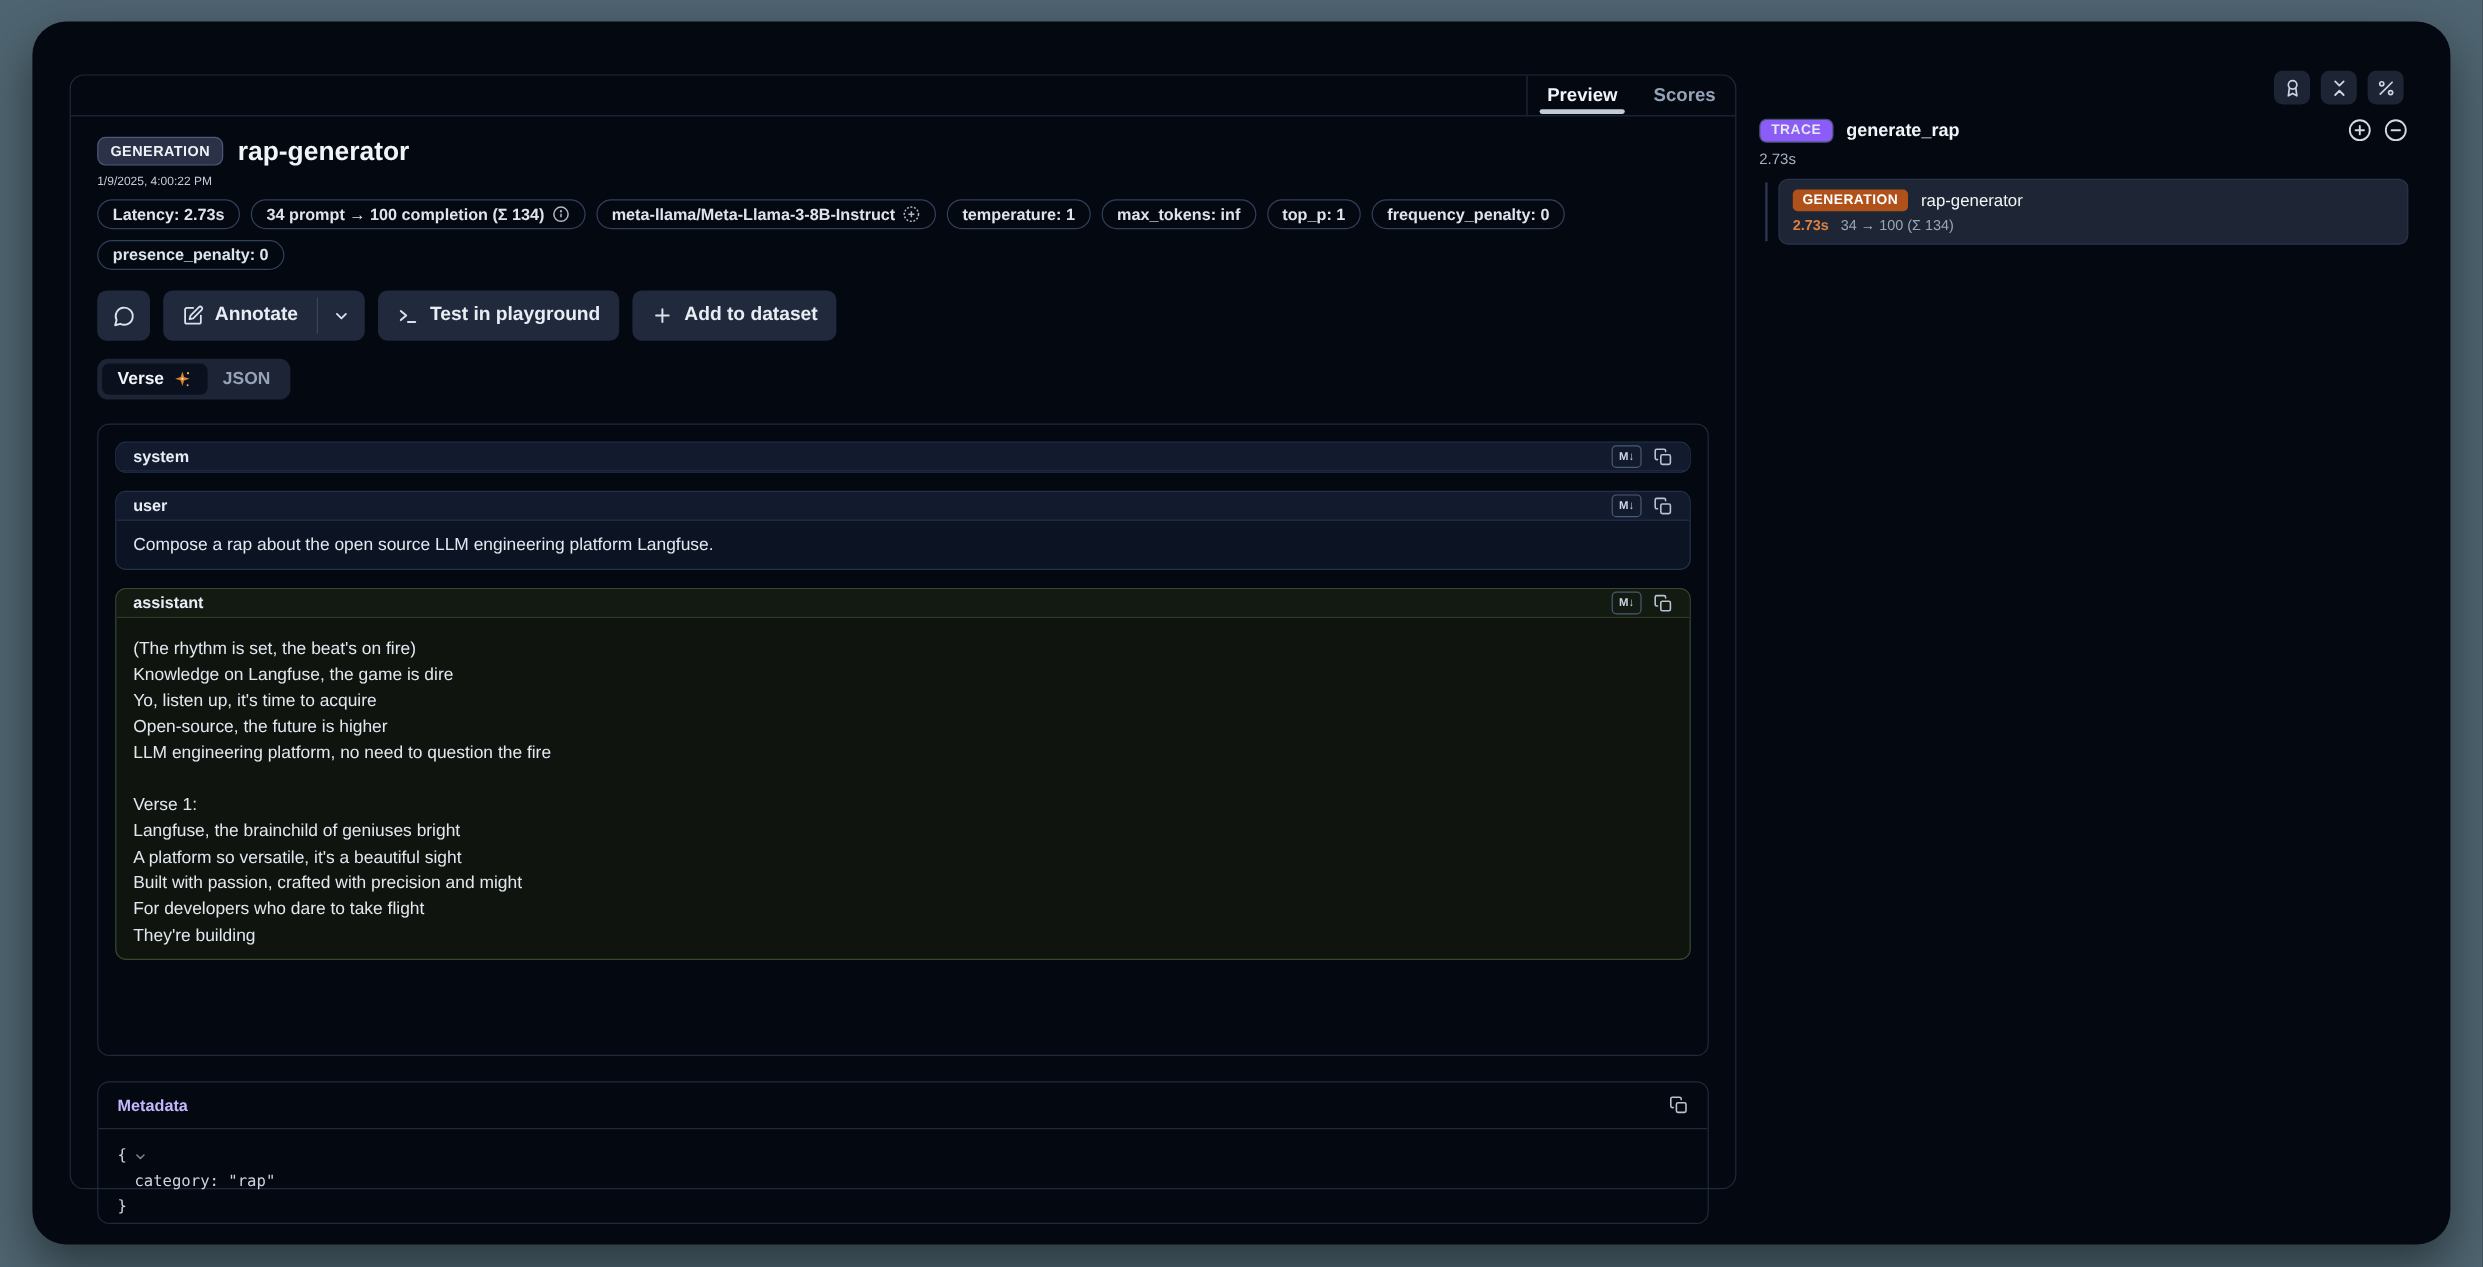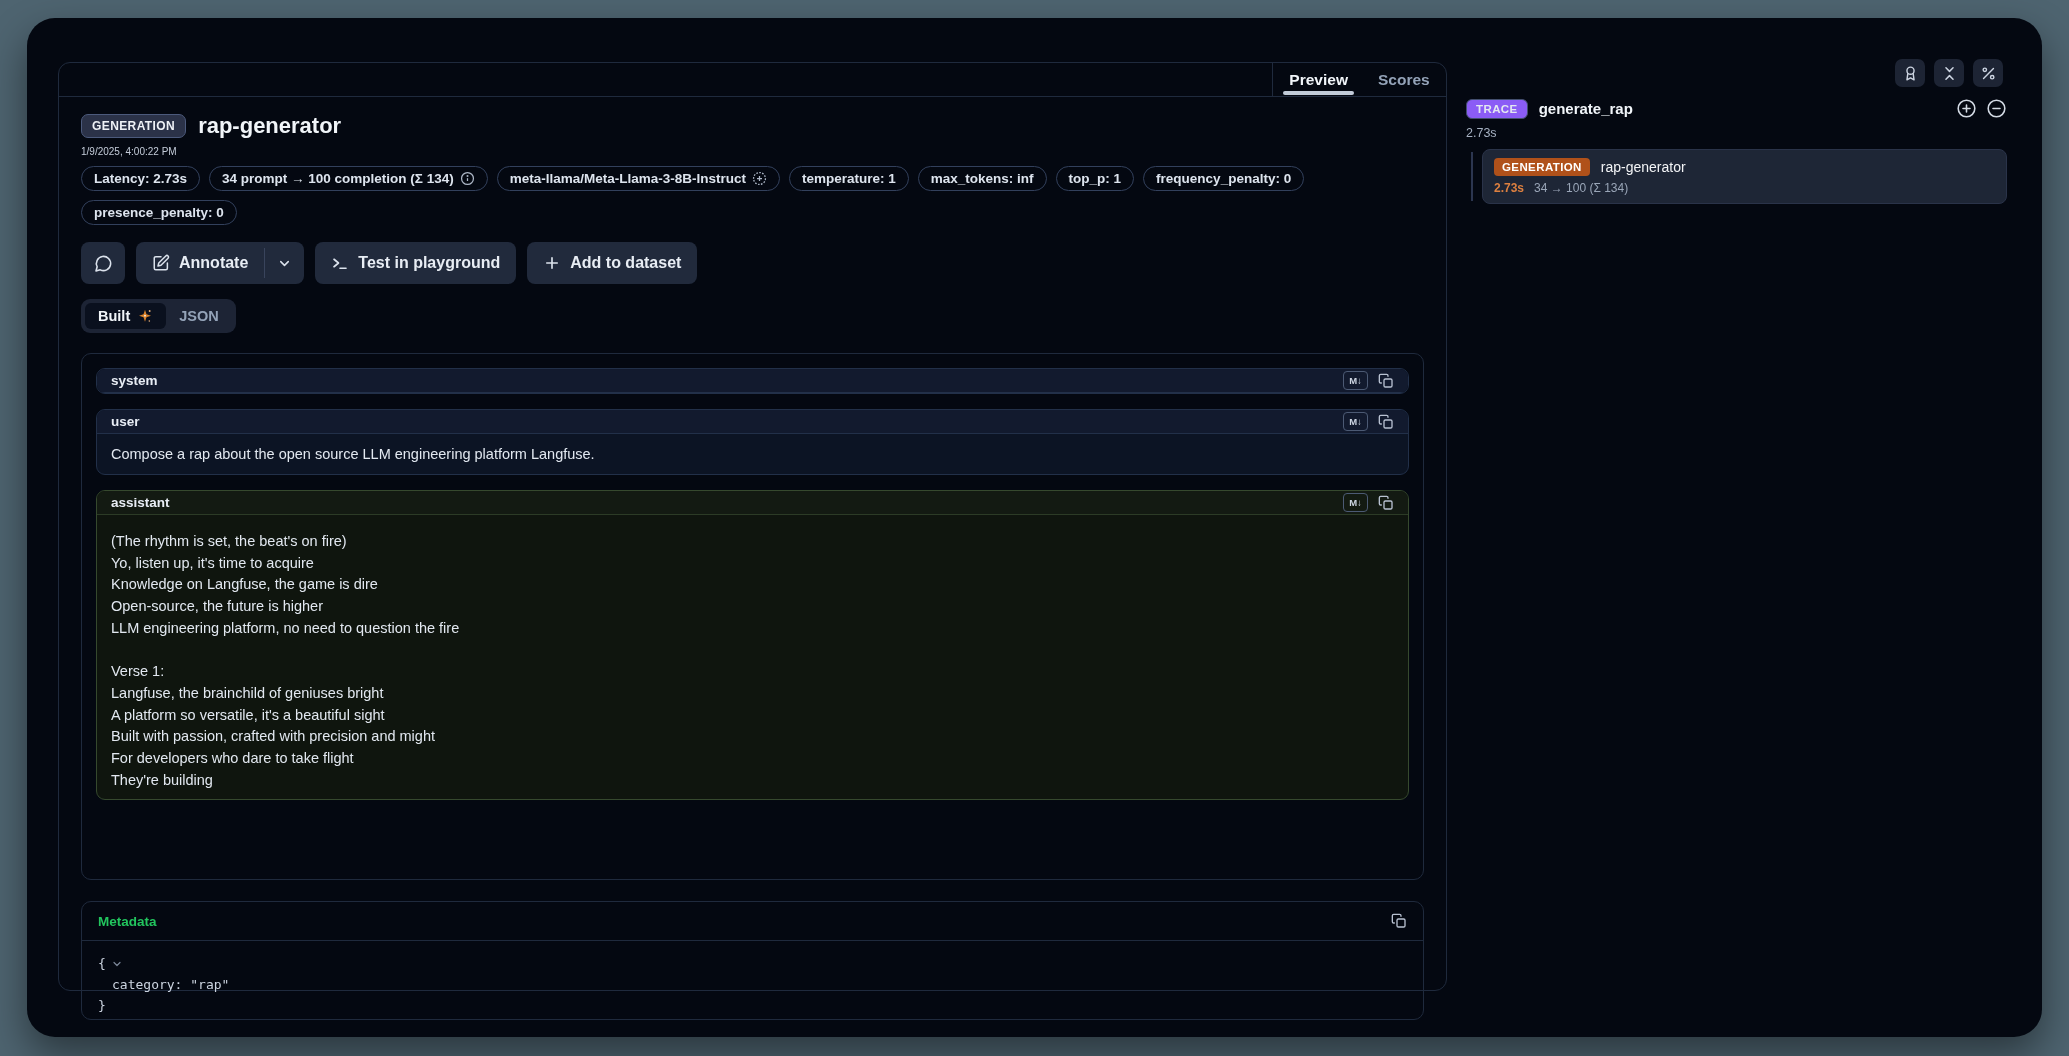--- a/index.html
+++ b/index.html
@@ -65,21 +65,21 @@
   .md-chip{display:flex;align-items:center;justify-content:center;width:25px;height:19px;border:1px solid #4c5a74;border-radius:4px;font-size:9.5px;font-weight:700;color:#cdd5e2;cursor:pointer}
   .copy-btn{cursor:pointer;display:flex}
   .msg-body{padding:12px 14px;font-size:14.5px;color:#e2e8f0}
   .msg.assistant{background:var(--ast-body);border-color:var(--ast-border);margin-bottom:0;height:310px}
   .msg.assistant .msg-head{background:var(--ast-head);border-bottom-color:#2c3b26}
   .msg-line{min-height:21.7px;line-height:21.7px;font-size:14.5px;color:#e2e8f0}
   .assistant .msg-body{padding-top:16px}
 
   .meta-card{margin-top:21px;border:1px solid var(--panel-border);border-radius:10px;overflow:hidden;height:119px}
   .meta-head{display:flex;align-items:center;justify-content:space-between;height:39px;padding:0 16px;border-bottom:1px solid var(--panel-border)}
-  .meta-title{font-size:13.5px;font-weight:700;color:#22c55e}
+  .meta-title{font-size:13.5px;font-weight:700;color:#c4b5fd}
   .meta-body{padding:12px 16px;font-family:"DejaVu Sans Mono",monospace;font-size:13px;color:#ccd4e0;line-height:21px}
   .brace-row{display:flex;align-items:center;gap:5px}
   .indent{padding-left:14px}
 
   
   .win-actions{position:absolute;top:41px;right:39px;display:flex;gap:9px}
   .wa-btn{width:30px;height:28px;background:#1d2434;border:none;border-radius:7px;color:#cdd5e2;display:flex;align-items:center;justify-content:center;cursor:pointer}
 
   .trace-panel{position:absolute;left:1439px;top:80px;width:541px}
   .trace-row{display:flex;align-items:center;justify-content:space-between}
@@ -204,21 +204,21 @@
             <svg width="18" height="18" viewBox="0 0 24 24" fill="none" stroke="#dbe2ec" stroke-width="2.2" stroke-linecap="round">
                 <path d="M12 5v14M5 12h14"></path>
               </svg>
           </span>
           <span>Add to dataset</span>
         </button>
       </div>
 
       <div class="view-toggle">
         <div class="seg active">
-          <span>Built</span>
+          <span>Verse</span>
           <span style="display:flex">
             <svg width="16" height="16" viewBox="0 0 24 24" fill="#d9822b">
                 <path d="M12 2.5 14.2 9.3 21 11.5 14.2 13.7 12 20.5 9.8 13.7 3 11.5 9.8 9.3Z"></path>
                 <circle cx="19" cy="4.5" r="1.4" fill="#e8b07a"></circle>
                 <circle cx="18.5" cy="19.5" r="1.2" fill="#e8b07a"></circle>
                 <circle cx="12" cy="11.5" r="1.3" fill="#fff"></circle>
               </svg>
           </span>
         </div>
         <div class="seg">JSON</div>
@@ -265,22 +265,22 @@
               <span class="copy-btn">
                 <svg width="16" height="16" viewBox="0 0 24 24" fill="none" stroke="#b9c2d2" stroke-width="2" stroke-linecap="round" stroke-linejoin="round">
                     <rect x="9" y="9" width="12" height="12" rx="2"></rect>
                     <path d="M5 15H4a2 2 0 0 1-2-2V4a2 2 0 0 1 2-2h9a2 2 0 0 1 2 2v1"></path>
                   </svg>
               </span>
             </span>
           </div>
           <div class="msg-body">
             <div class="msg-line">(The rhythm is set, the beat's on fire)</div>
+            <div class="msg-line">Knowledge on Langfuse, the game is dire</div>
             <div class="msg-line">Yo, listen up, it's time to acquire</div>
-            <div class="msg-line">Knowledge on Langfuse, the game is dire</div>
             <div class="msg-line">Open-source, the future is higher</div>
             <div class="msg-line">LLM engineering platform, no need to question the fire</div>
             <div class="msg-line"></div>
             <div class="msg-line">Verse 1:</div>
             <div class="msg-line">Langfuse, the brainchild of geniuses bright</div>
             <div class="msg-line">A platform so versatile, it's a beautiful sight</div>
             <div class="msg-line">Built with passion, crafted with precision and might</div>
             <div class="msg-line">For developers who dare to take flight</div>
             <div class="msg-line">They're building</div>
           </div>

